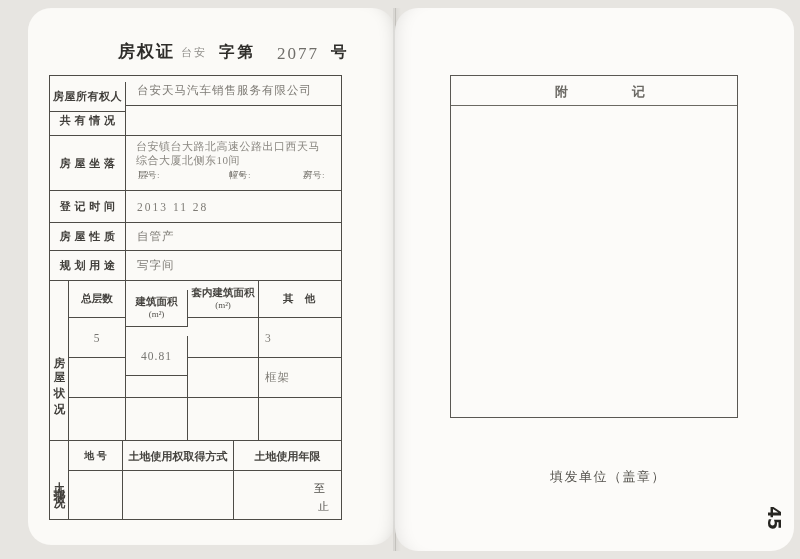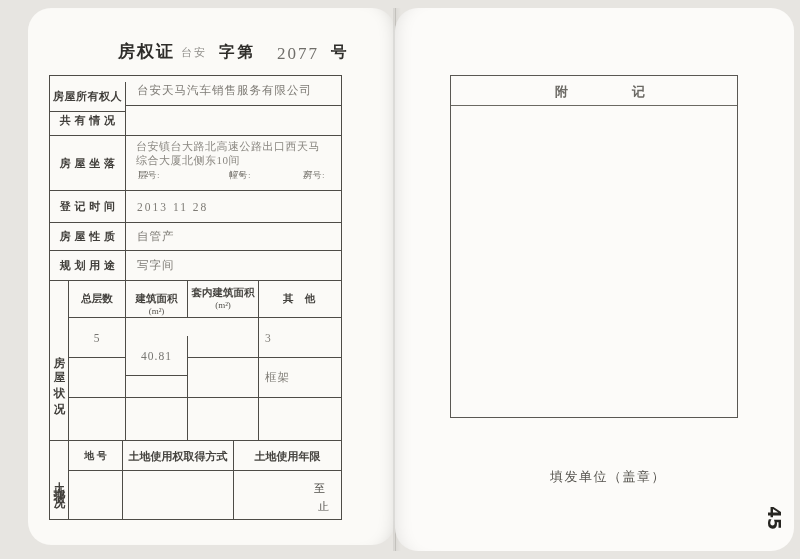--- a/index.html
+++ b/index.html
@@ -112,21 +112,21 @@
 
       <div class="cell lab" style="left:0;top:147px;width:76px;height:28px;text-align:center;">房 屋 性 质</div>
       <div class="cell val no-r" style="left:76px;top:147px;width:215px;height:28px;">自管产</div>
 
       <div class="cell lab" style="left:0;top:175px;width:76px;height:30px;">规 划 用 途</div>
       <div class="cell val no-r" style="left:76px;top:175px;width:215px;height:30px;">写字间</div>
 
       <div class="cell vert" style="left:0;top:205px;width:19px;height:160px;letter-spacing:16px;padding-top:34px;">房屋状况</div>
 
       <div class="cell hdr" style="left:19px;top:205px;width:57px;height:37px;">总层数</div>
-      <div class="cell hdr" style="left:76px;top:205px;width:62px;height:37px;justify-content:flex-end;">
+      <div class="cell hdr" style="left:76px;top:214px;width:62px;height:37px;">
         <span>建筑面积</span>
         <span class="unit">(m²)</span>
       </div>
       <div class="cell hdr" style="left:138px;top:205px;width:71px;height:37px;">
         <span>套内建筑面积</span>
         <span class="unit">(m²)</span>
       </div>
       <div class="cell hdr no-r" style="left:209px;top:205px;width:82px;height:37px;letter-spacing:2px;">其  他</div>
 
       <div class="cell cnum" style="left:19px;top:242px;width:57px;height:40px;">5</div>

